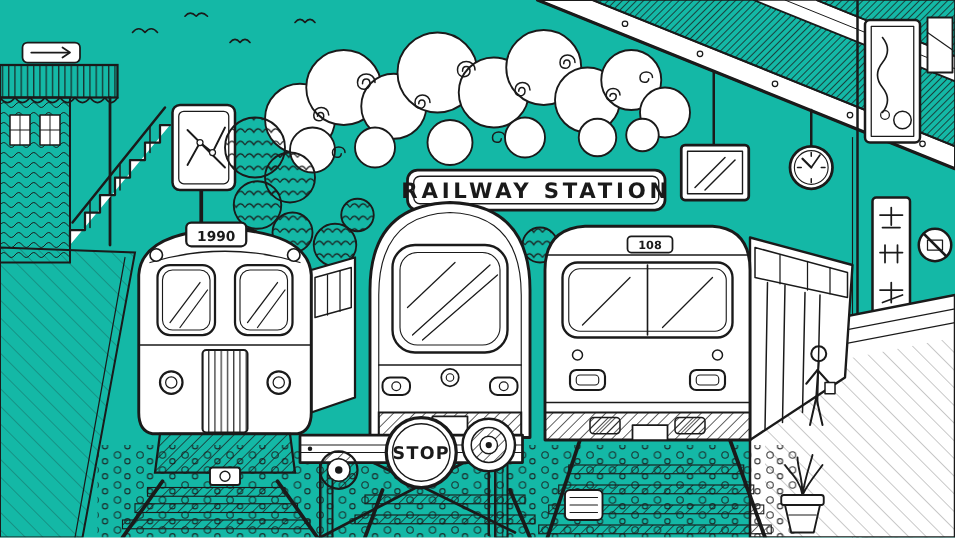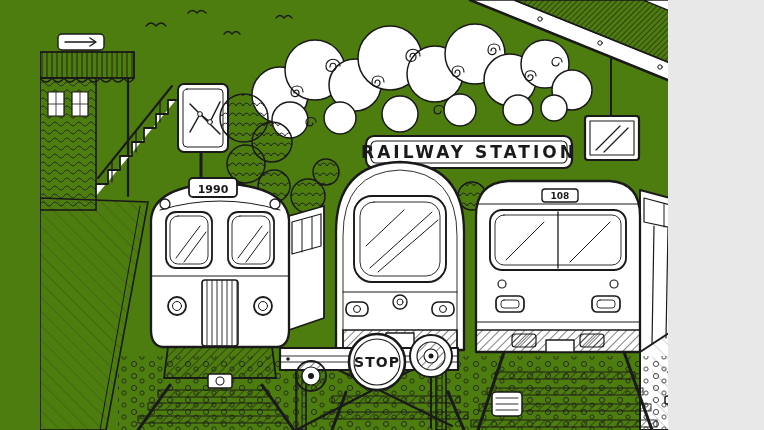--- a/index.html
+++ b/index.html
@@ -1,17 +1,17 @@
 <!DOCTYPE html>
 <html><head>
 <meta charset="utf-8">
 <style>
   html,body{margin:0;padding:0;background:#e8e8e8;}
-  .stage{position:relative;width:628px;height:430px;background:#4d7c0f;overflow:hidden;
-         font-family:"DejaVu Sans",sans-serif;padding-left:40px;}
+  .stage{position:relative;width:764px;height:430px;background:#14b8a6;overflow:hidden;
+         font-family:"DejaVu Sans",sans-serif;}
   svg{display:block}
   svg .s{stroke:#1a1a1a;fill:none;stroke-linecap:round;stroke-linejoin:round;}
   svg .f{stroke:#1a1a1a;fill:#ffffff;stroke-linecap:round;stroke-linejoin:round;}
   svg .ink{fill:#1a1a1a;stroke:none;}
   svg text{fill:#1a1a1a;font-family:"DejaVu Sans",sans-serif;}
   .sign-text{font-size:17px;font-weight:600;letter-spacing:3px;}
   .stop-text{font-size:14px;font-weight:bold;letter-spacing:1px;}
   .plate-text{font-size:11px;font-weight:bold;}
   .plate-text-sm{font-size:9px;font-weight:bold;}
 </style>

